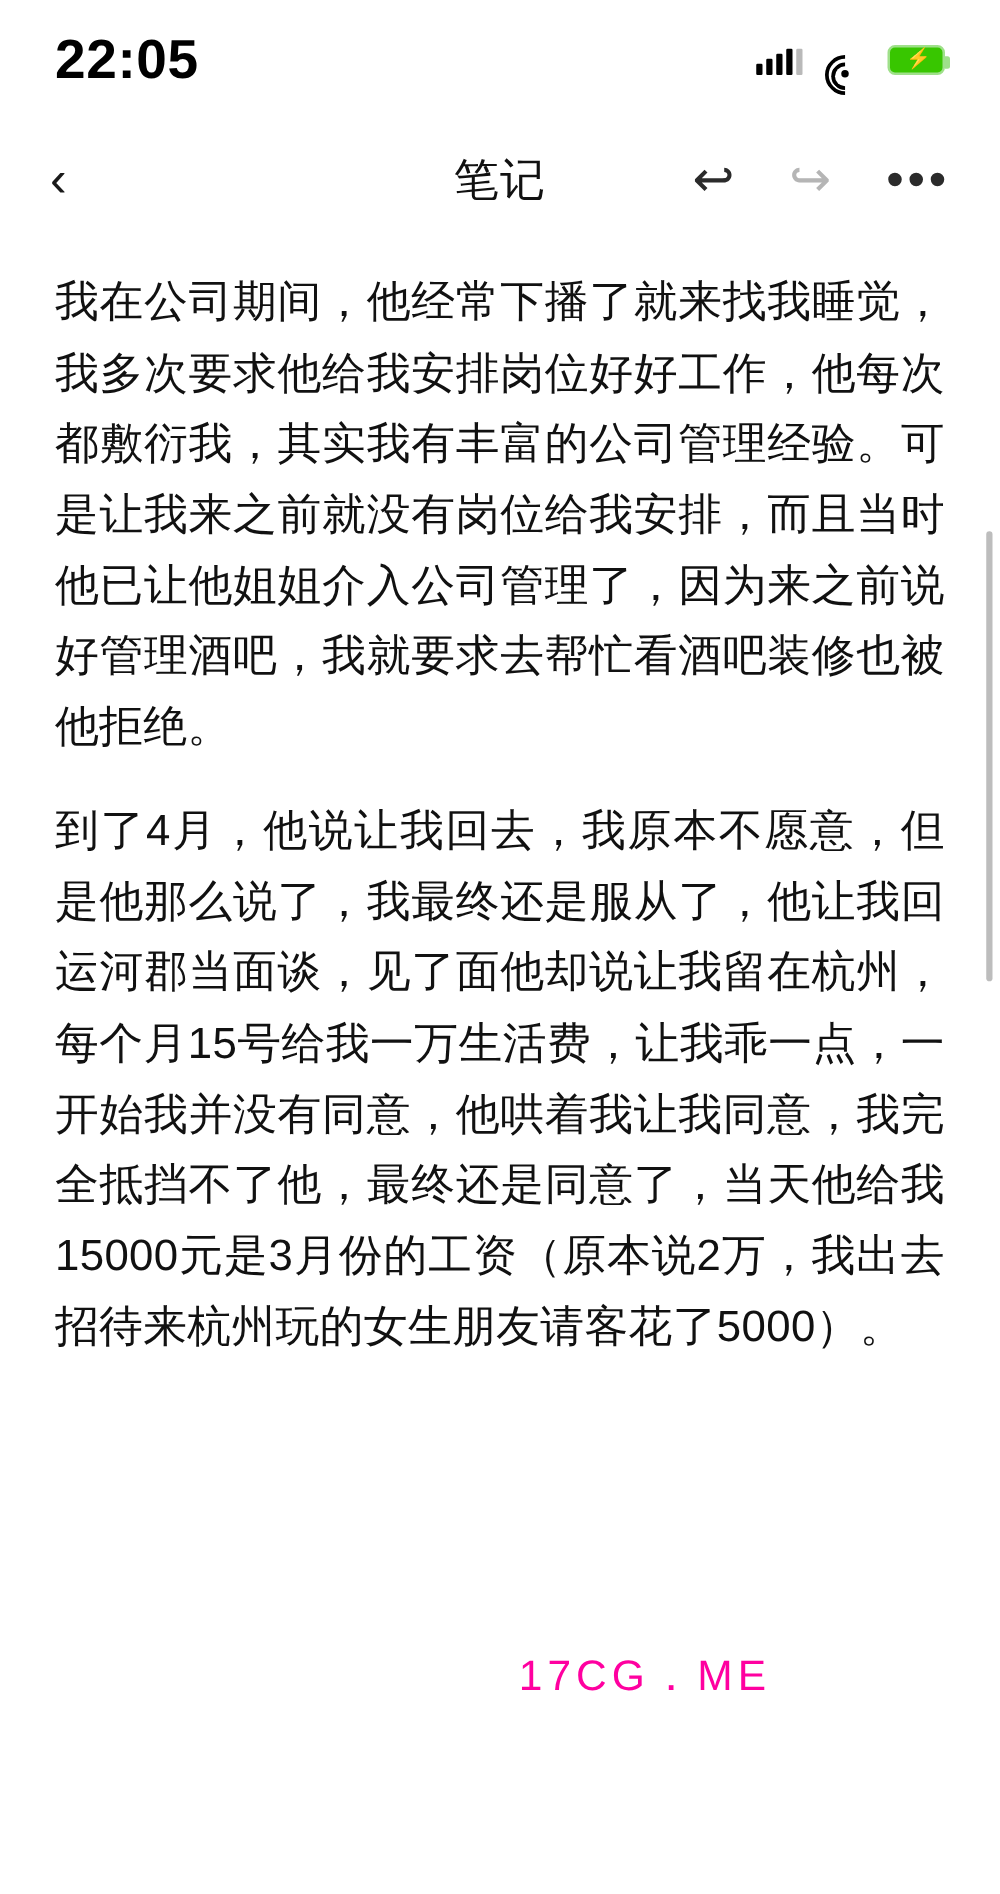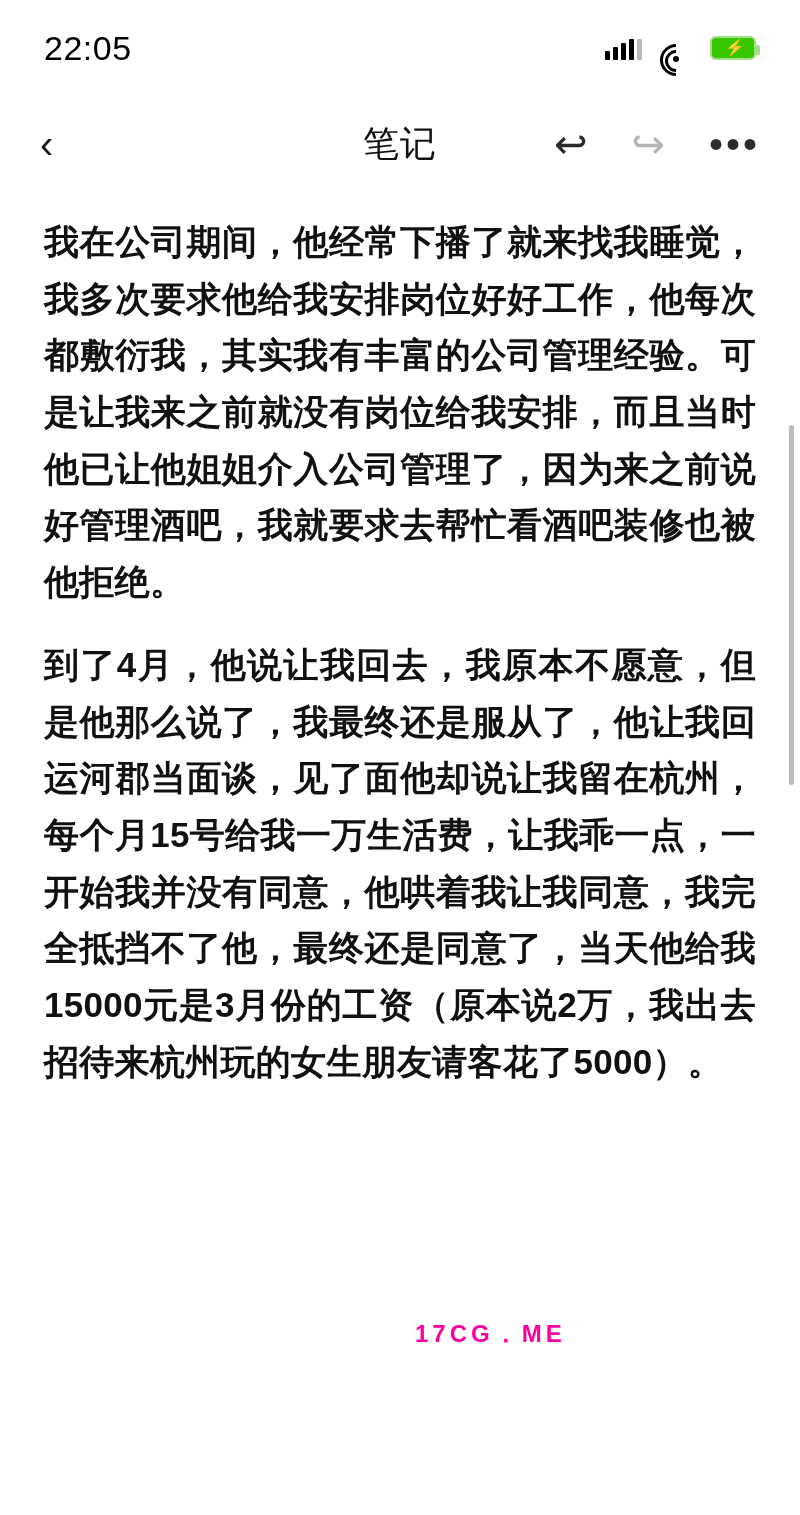--- a/index.html
+++ b/index.html
@@ -19,22 +19,22 @@
   
   .status-bar {
     height: 96px;
     display: flex;
     align-items: center;
     justify-content: space-between;
     padding: 0 44px 0 44px;
     box-sizing: border-box;
   }
   .status-time {
-    font-size: 34px;
-    font-weight: normal;
+    font-size: 44px;
+    font-weight: bold;
     letter-spacing: 0.5px;
     color: #000;
   }
   .status-right {
     display: flex;
     align-items: center;
     gap: 18px;
   }
   
   .signal {
@@ -159,21 +159,21 @@
     padding: 22px 44px 0 44px;
     box-sizing: border-box;
   }
   .note-paragraph {
     font-size: 35px;
     line-height: 1.62;
     color: #111111;
     margin: 0 0 26px 0;
     text-align: justify;
     letter-spacing: 0.3px;
-    font-weight: 700;
+    font-weight: 400;
   }
 
   
   .scroll-track {
     position: absolute;
     right: 6px;
     top: 425px;
     width: 5px;
     height: 360px;
     background: #bdbdbd;
@@ -193,22 +193,22 @@
     font-weight: bold;
     font-style: italic;
     color: #ff00a0;
     letter-spacing: -2px;
     line-height: 0.95;
     text-shadow: 2px 2px 0 #ffffff;
     white-space: nowrap;
   }
   .wm-sub {
     margin-top: 8px;
-    font-size: 24px;
-    font-weight: bold;
+    font-size: 34px;
+    font-weight: normal;
     color: #ff00a0;
     letter-spacing: 4px;
     white-space: nowrap;
   }
 </style>
 </head>
 <body>
 
 <div class="status-bar">
   <div class="status-time">22:05</div>

